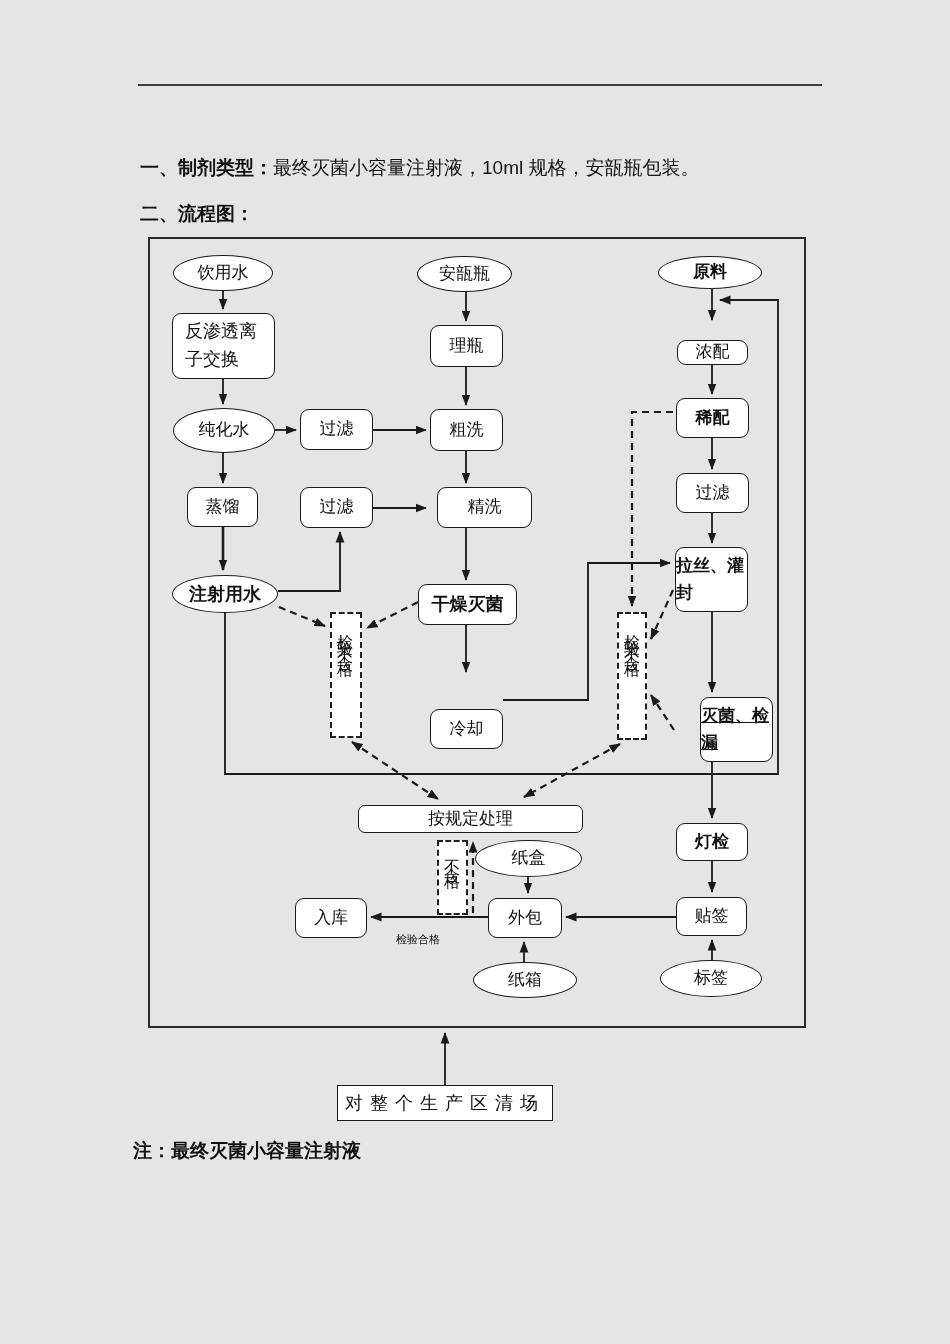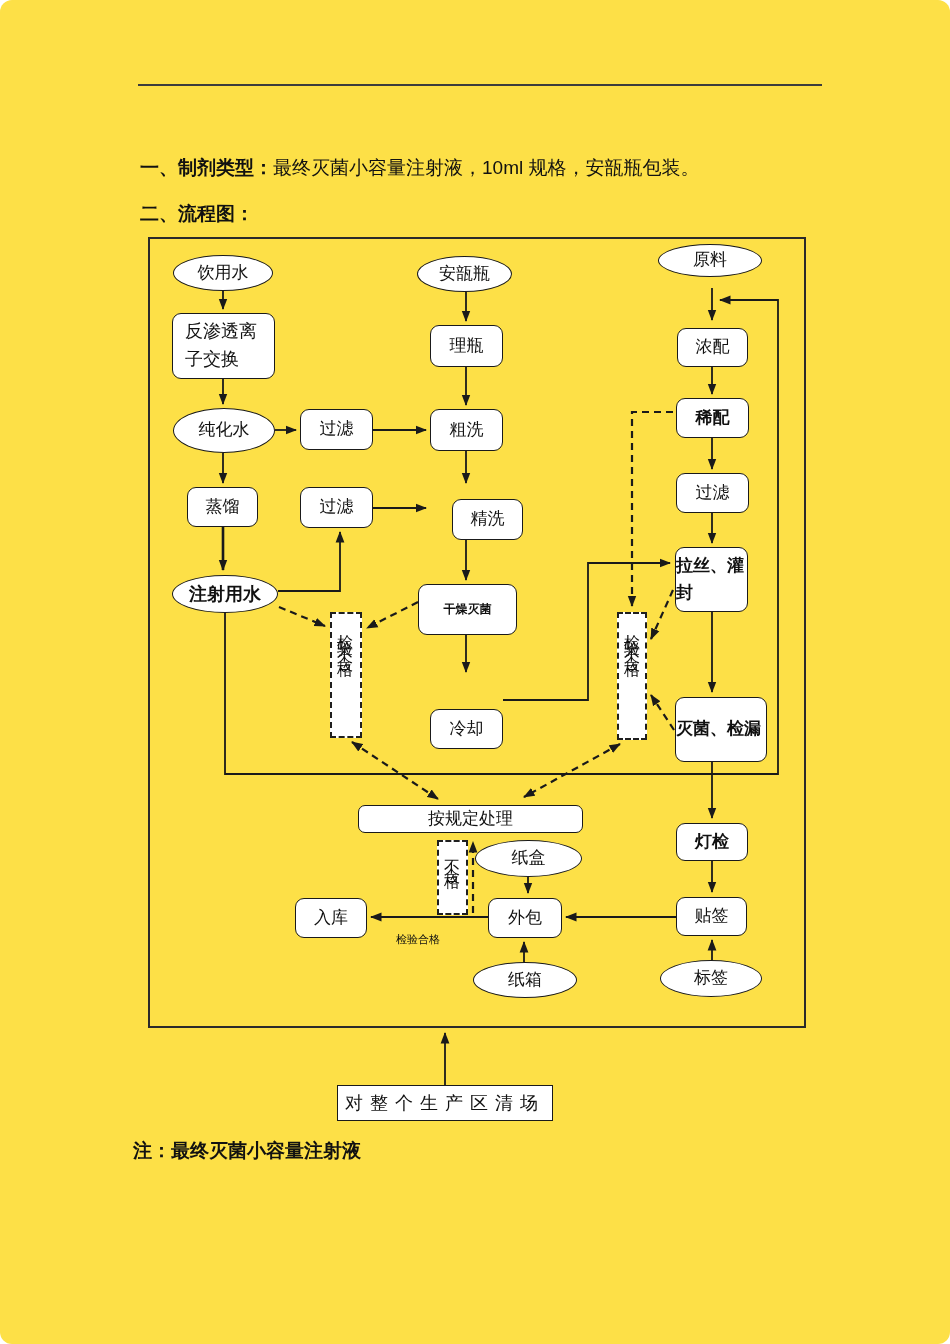--- a/index.html
+++ b/index.html
@@ -1,17 +1,17 @@
 <!DOCTYPE html>
 <html><head>
 <meta charset="utf-8">
 <style>
   html,body{margin:0;padding:0;background:#ffffff;}
-  .page{position:relative;width:950px;height:1344px;background:#fde047;overflow:hidden;
-        font-family:"Liberation Serif","DejaVu Serif",serif;color:#111;border-radius:12px;}
+  .page{position:relative;width:950px;height:1344px;background:#e5e5e5;overflow:hidden;
+        font-family:"Liberation Serif","DejaVu Serif",serif;color:#111;}
   .abs{position:absolute;box-sizing:border-box;}
   .toprule{border-top:2.5px solid #3c3c3c;height:0;}
   .h1line{font-family:"Liberation Sans","DejaVu Sans",sans-serif;font-size:19px;line-height:26px;white-space:nowrap;}
   .hlabel{font-weight:700;}
   .diagtitle{font-size:21px;letter-spacing:2.5px;line-height:30px;white-space:nowrap;}
   .frame{border:2px solid #2a2a2a;background:transparent;}
   .node{position:absolute;box-sizing:border-box;background:#fff;border:1.7px solid #1a1a1a;
         display:flex;align-items:center;justify-content:center;text-align:center;
         font-size:17px;line-height:1.45;}
   .rect{border-radius:9px;}
@@ -93,30 +93,30 @@
   <div class="node rect wrapL" style="left:172px;top:313px;width:103px;height:66px;">反渗透离子交换</div>
   <div class="node ellipse" style="left:173px;top:408px;width:102px;height:45px;">纯化水</div>
   <div class="node rect" style="left:300px;top:409px;width:73px;height:41px;">过滤</div>
   <div class="node rect" style="left:187px;top:487px;width:71px;height:40px;">蒸馏</div>
   <div class="node rect" style="left:300px;top:487px;width:73px;height:41px;">过滤</div>
   <div class="node ellipse bold" style="left:172px;top:575px;width:106px;height:38px;font-size:18px;">注射用水</div>
 
   <div class="node ellipse" style="left:417px;top:256px;width:95px;height:36px;">安瓿瓶</div>
   <div class="node rect" style="left:430px;top:325px;width:73px;height:42px;">理瓶</div>
   <div class="node rect" style="left:430px;top:409px;width:73px;height:42px;">粗洗</div>
-  <div class="node rect" style="left:452px;top:487px;width:71px;height:41px;margin-top:12px;">精洗</div>
-  <div class="node rect bold" style="left:418px;top:584px;width:99px;height:51px;font-size:12px;">干燥灭菌</div>
+  <div class="node rect" style="left:437px;top:487px;width:95px;height:41px;">精洗</div>
+  <div class="node rect bold" style="left:418px;top:584px;width:99px;height:41px;font-size:18px;">干燥灭菌</div>
   <div class="node rect" style="left:430px;top:677px;width:73px;height:40px;margin-top:32px;">冷却</div>
 
-  <div class="node ellipse" style="left:658px;top:244px;width:104px;height:33px;">原料</div>
-  <div class="node rect" style="left:677px;top:328px;width:71px;height:39px;">浓配</div>
+  <div class="node ellipse" style="left:658px;top:256px;width:104px;height:33px;font-weight:bold;">原料</div>
+  <div class="node rect" style="left:677px;top:340px;width:71px;height:25px;">浓配</div>
   <div class="node rect bold" style="left:676px;top:398px;width:73px;height:40px;">稀配</div>
   <div class="node rect" style="left:676px;top:473px;width:73px;height:40px;">过滤</div>
   <div class="node rect bold wrapSeal" style="left:675px;top:547px;width:73px;height:65px;">拉丝、灌封</div>
-  <div class="node rect bold wrapSeal" style="left:675px;top:697px;width:92px;height:65px;">灭菌、检漏</div>
+  <div class="node rect bold wrapSeal" style="left:700px;top:697px;width:73px;height:65px;text-decoration:underline;">灭菌、检漏</div>
   <div class="node rect bold" style="left:676px;top:823px;width:72px;height:38px;">灯检</div>
   <div class="node rect" style="left:676px;top:897px;width:71px;height:39px;">贴签</div>
   <div class="node ellipse" style="left:660px;top:960px;width:102px;height:37px;">标签</div>
 
   <div class="abs vbox" style="left:330px;top:612px;width:32px;height:126px;">检验不合格</div>
   <div class="abs vbox" style="left:617px;top:612px;width:30px;height:128px;">检验不合格</div>
 
   <div class="node rect" style="left:358px;top:805px;width:225px;height:28px;border-radius:7px;">按规定处理</div>
   <div class="abs vbox" style="left:437px;top:840px;width:31px;height:75px;padding-top:5px;">不合格</div>
   <div class="node ellipse" style="left:475px;top:840px;width:107px;height:37px;">纸盒</div>

